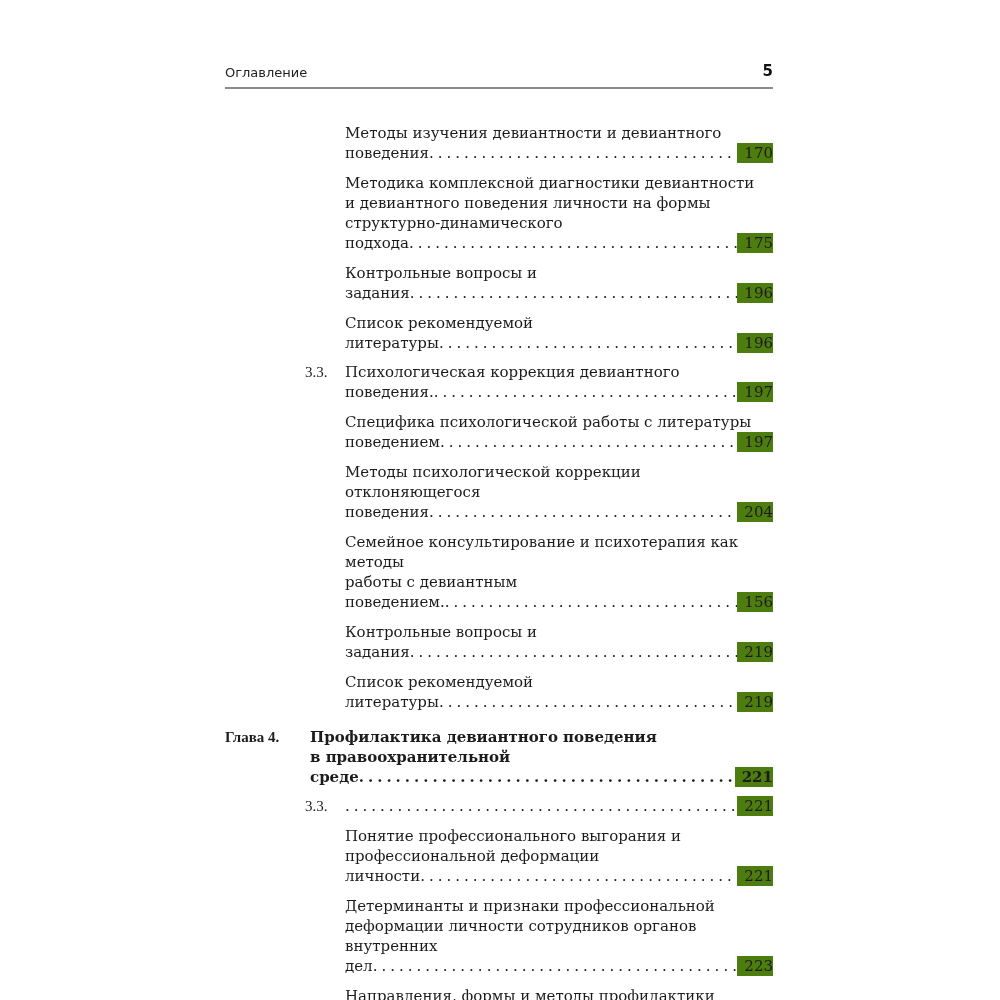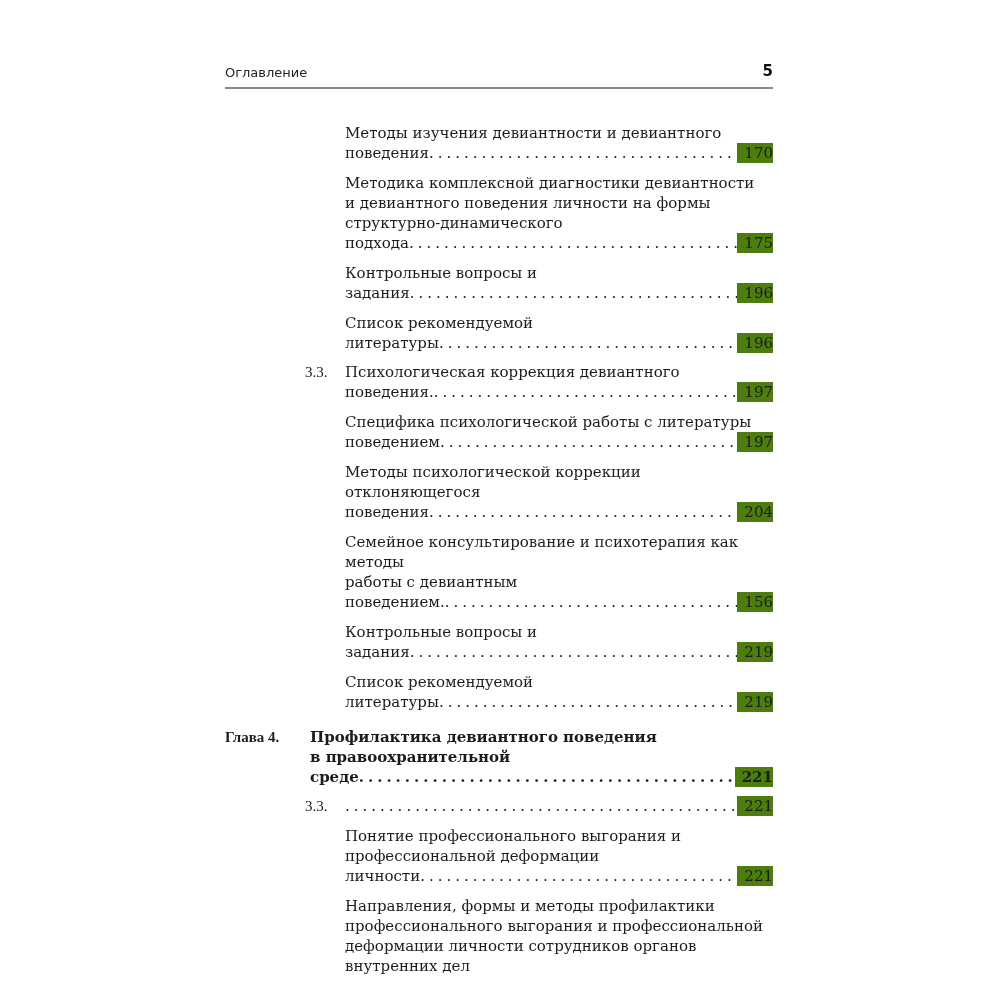--- a/index.html
+++ b/index.html
@@ -165,20 +165,28 @@
   </div>
 
   <div class="entry sub">
 
     <div class="body">
       <span class="text">Понятие профессионального выгорания и
 профессиональной деформации личности</span><span class="dots"></span><span class="pagenum">221</span>
     </div>
   </div>
 
+  <div class="entry sub">
+
+    <div class="body">
+      <span class="text">Детерминанты и признаки профессиональной
+деформации личности сотрудников органов
+внутренних дел</span><span class="dots"></span><span class="pagenum">223</span>
+    </div>
+  </div>
 
   <div class="entry sub">
 
     <div class="body">
       <span class="text">Направления, формы и методы профилактики
 профессионального выгорания и профессиональной
 деформации личности сотрудников органов
 внутренних дел</span>
     </div>
   </div>

